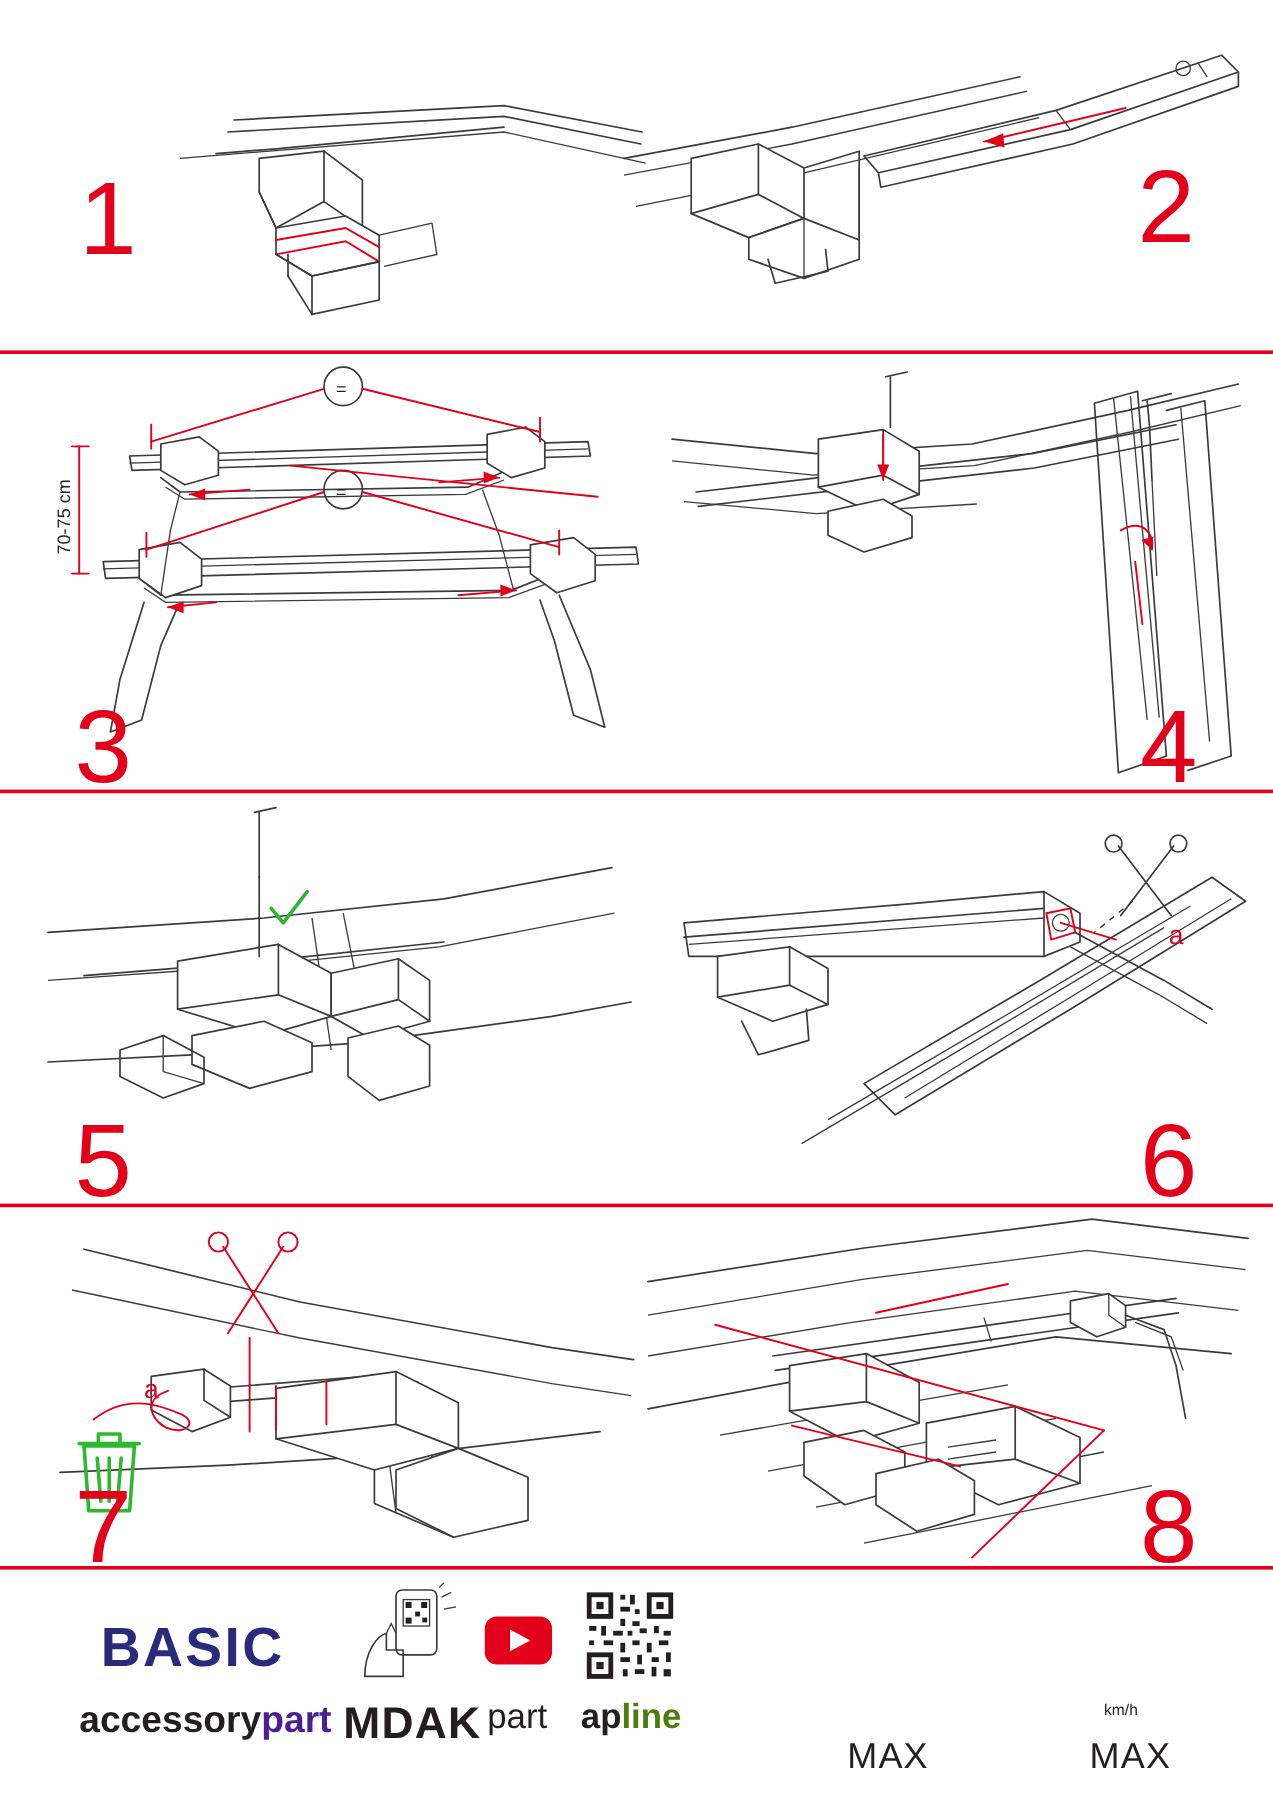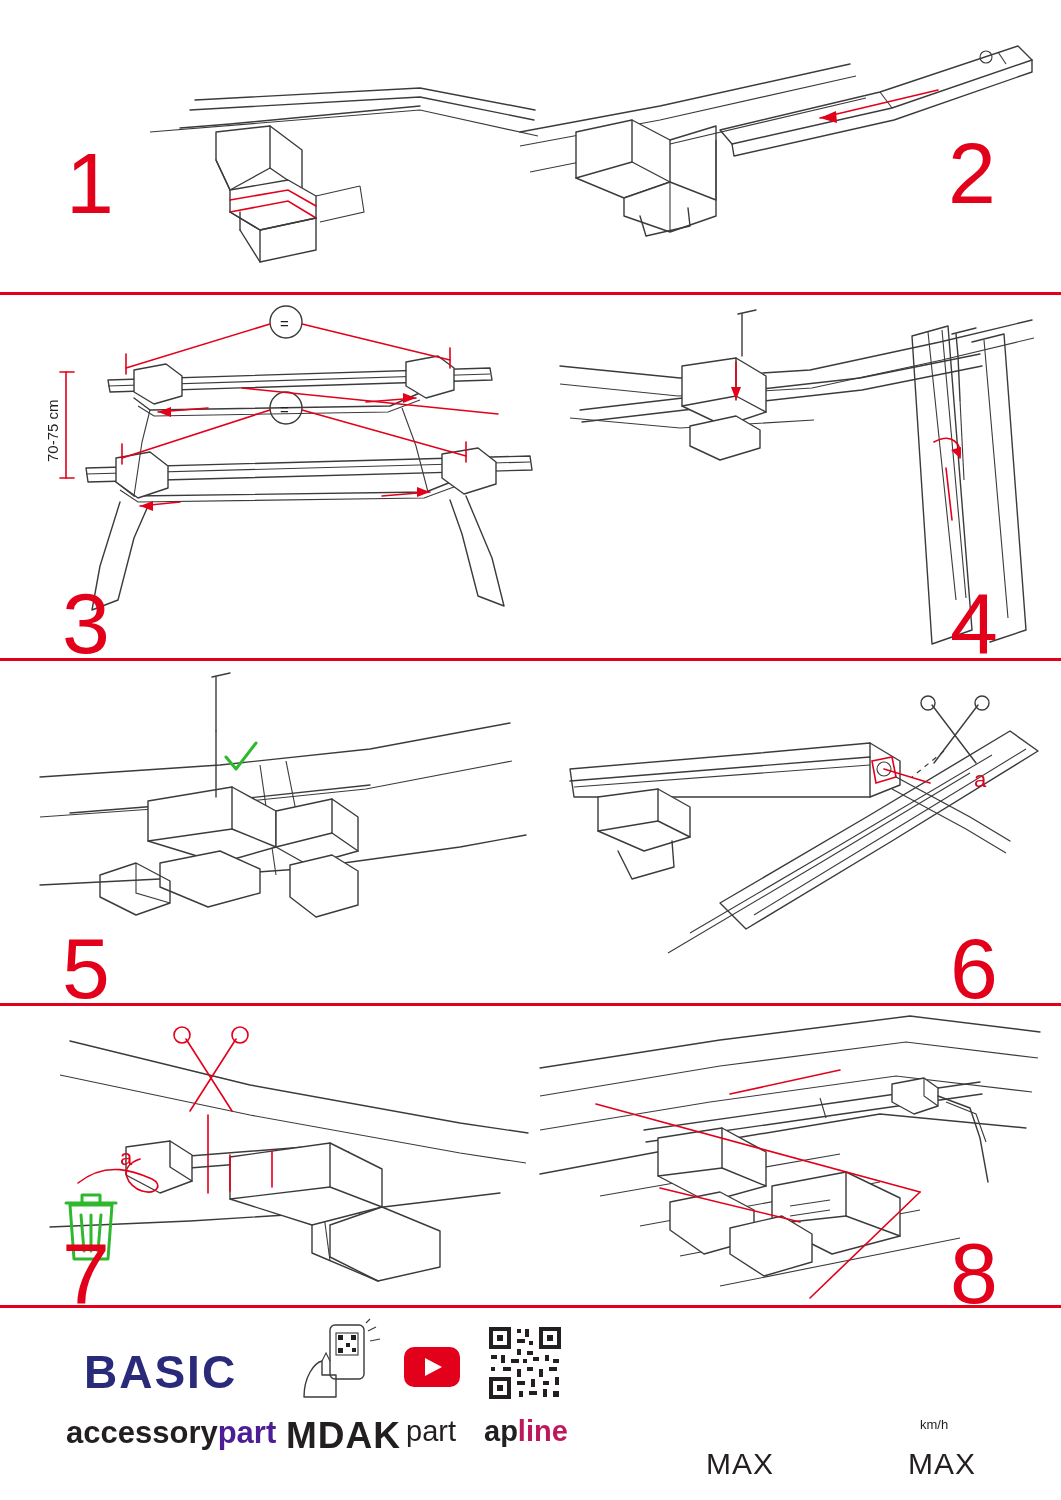--- a/index.html
+++ b/index.html
@@ -41,21 +41,21 @@
   .brand-accessory{position:absolute;left:66px;top:110px;font-family:"Liberation Sans",sans-serif;font-weight:bold;font-size:31px;letter-spacing:0px;color:#231f20;}
   .brand-accessory .part{color:#4c1d95;}
   .mdak-wrap{position:absolute;left:296px;top:18px;width:96px;height:78px;}
   .mdak-label{position:absolute;left:286px;top:110px;font-size:37px;font-weight:bold;letter-spacing:1px;color:#231f20;}
   .mdak-label .a{color:#231f20;}
   .yt{position:absolute;left:404px;top:42px;width:56px;height:40px;background:#e2001a;border-radius:10px;}
   .yt:after{content:"";position:absolute;left:21px;top:11px;border-left:17px solid #fff;border-top:9px solid transparent;border-bottom:9px solid transparent;}
   .ipqi-label{position:absolute;left:406px;top:110px;font-size:29px;color:#231f20;}
   .qr{position:absolute;left:487px;top:20px;width:76px;height:76px;}
   .apline-label{position:absolute;left:484px;top:110px;font-size:29px;font-weight:bold;color:#231f20;}
-  .apline-label .li{color:#be185d;}
+  .apline-label .li{color:#4d7c0f;}
   .weight-wrap{position:absolute;left:676px;top:8px;width:140px;height:130px;}
   .weight-max{position:absolute;left:706px;top:142px;font-size:30px;letter-spacing:1px;color:#231f20;}
   .gauge-wrap{position:absolute;left:876px;top:14px;width:140px;height:120px;}
   .gauge-max{position:absolute;left:908px;top:142px;font-size:30px;letter-spacing:1px;color:#231f20;}
   .kmh{position:absolute;left:920px;top:112px;font-size:13px;color:#231f20;}
   svg{display:block;overflow:visible;}
   .ln{fill:none;stroke:#3b3b3b;stroke-width:1.4;stroke-linejoin:round;stroke-linecap:round;}
   .ln2{fill:none;stroke:#3b3b3b;stroke-width:1.1;}
   .rd{fill:none;stroke:#e2001a;stroke-width:1.6;stroke-linecap:round;}
   .rdf{fill:#e2001a;}

